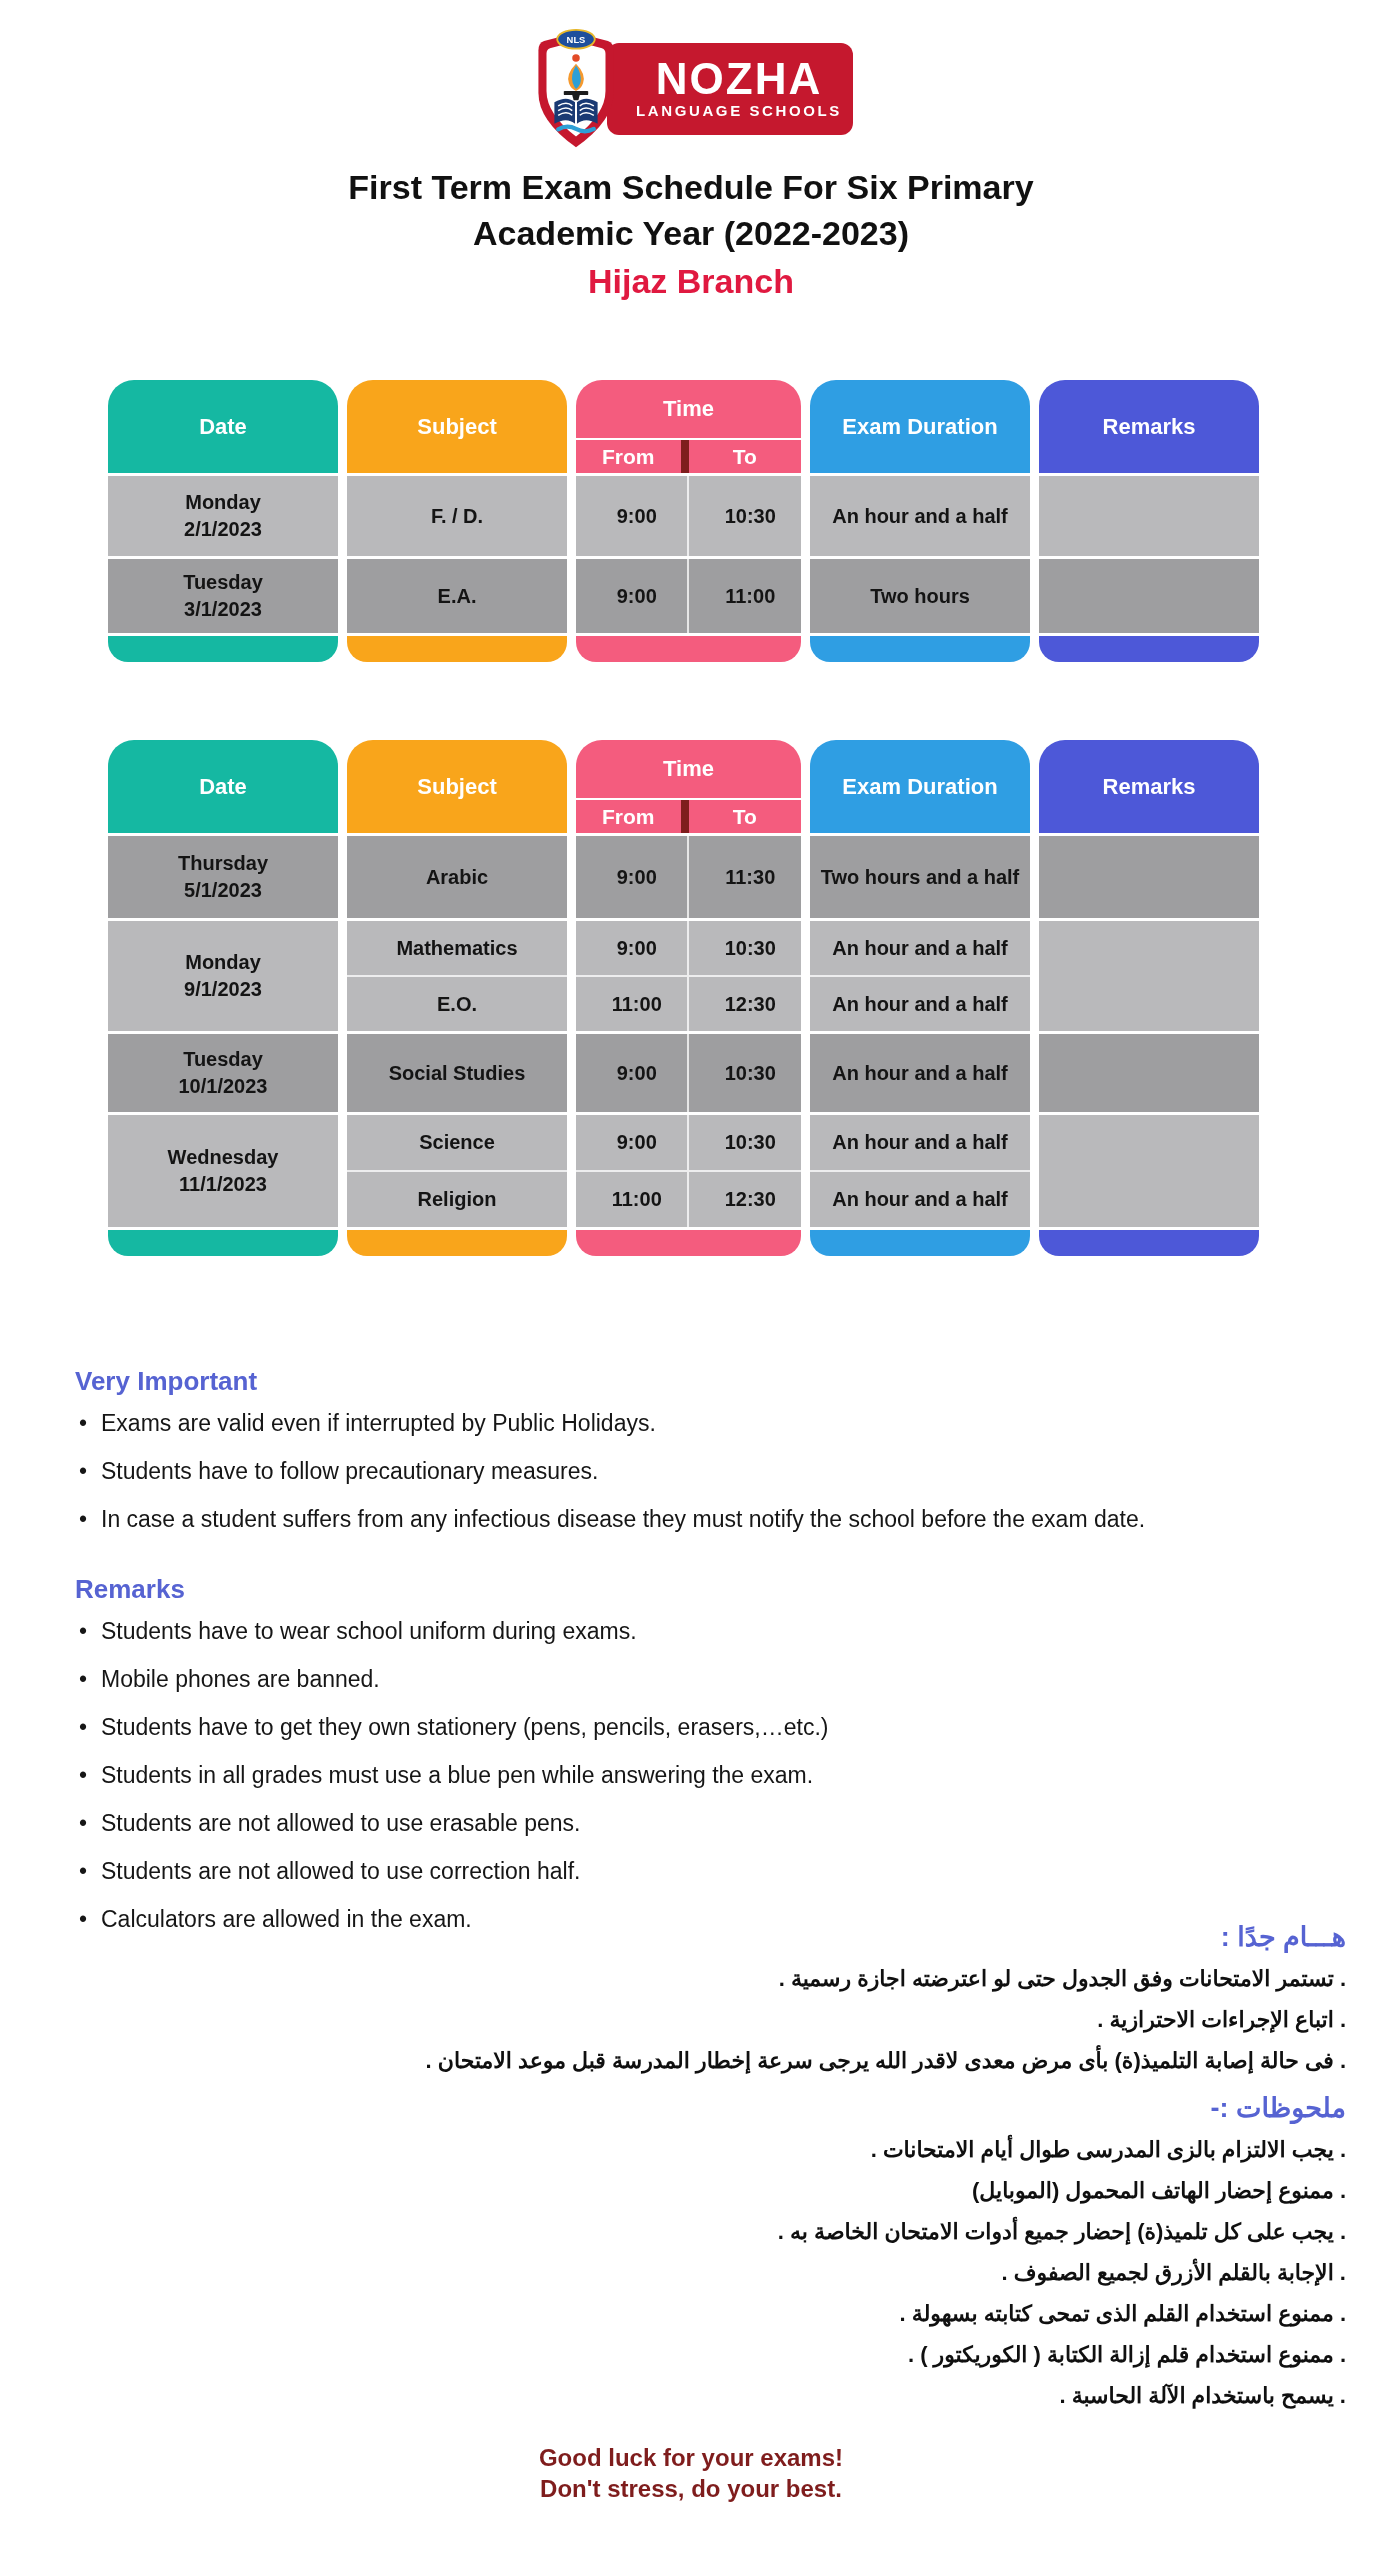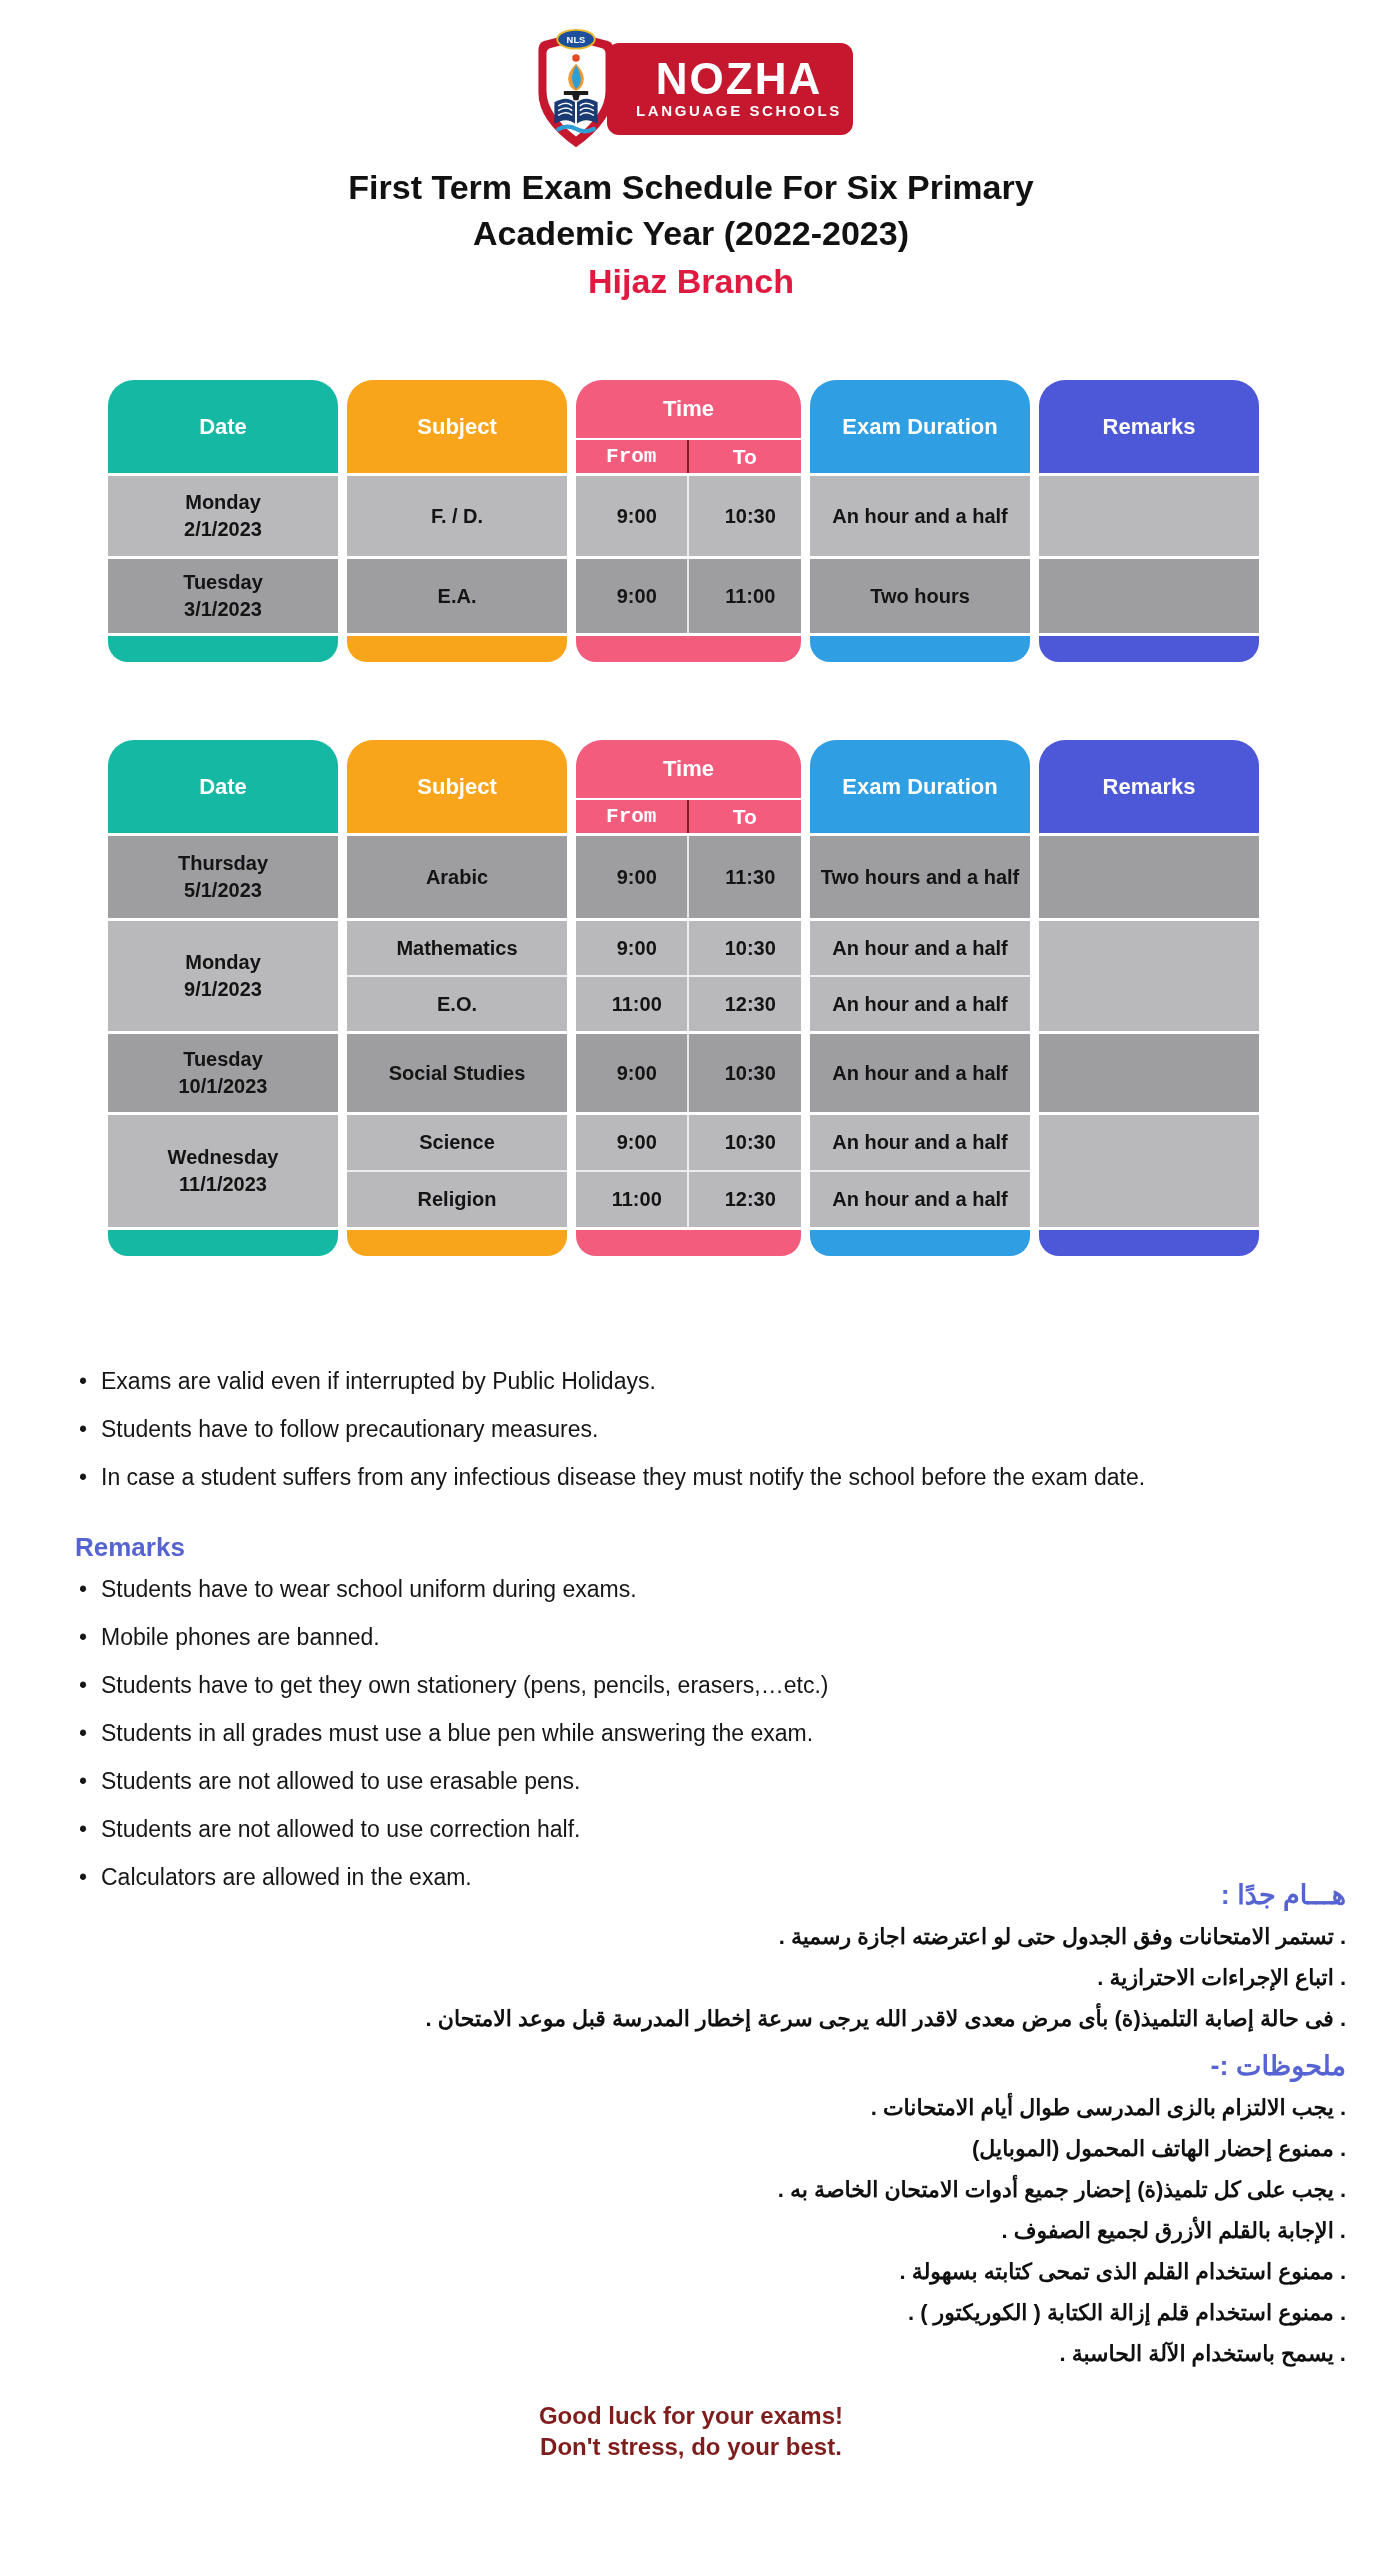--- a/index.html
+++ b/index.html
@@ -27,21 +27,21 @@
   .w-date { width:230px; } .w-subj { width:220px; } .w-time { width:225px;border-radius:26px; }
   .w-dur { width:220px; } .w-rem { width:220px; }
   .head { height:93px; border-radius:26px 26px 0 0; color:#fff; font-weight:bold; font-size:22px;
           display:flex; align-items:center; justify-content:center; text-align:center; }
   .bg-teal { background:#15b8a2; } .bg-orange { background:#f9a51b; } .bg-pink { background:#f45c7e; }
   .bg-blue { background:#2f9ee3; } .bg-indigo { background:#4d58d8; }
   .head-time { flex-direction:column; padding:0; }
   .time-top { height:58px; display:flex; align-items:center; justify-content:center; width:100%; }
   .fromto { height:35px; border-top:2px solid #fff; display:flex; width:100%; font-size:21px; }
   .fromto > div { width:50%; display:flex; align-items:center; justify-content:center; }
-  .fromto > div:first-child { border-right:2px solid #7f1d1d;font-family:Liberation Mono, monospace; }
+  .fromto > div:first-child { border-right:8px solid #7f1d1d; }
   .foot { height:26px; border-radius:0 0 20px 20px; }
 
   .c { display:flex; align-items:center; justify-content:center; text-align:center;
        font-weight:bold; font-size:20px; color:#141414; flex:none; }
   .light { background:#b9b9bb; } .dark { background:#9e9ea0; }
   .rh-80{height:80px} .rh-74{height:74px} .rh-82{height:82px} .rh-110{height:110px} .rh-78{height:78px} .rh-112{height:112px}
   .datecell { flex-direction:column; line-height:27px; }
   .stack { display:flex; flex-direction:column; padding:0; }
   .stack > .sub { flex:1; display:flex; align-items:center; justify-content:center; width:100%; }
   .stack > .sub + .sub { border-top:2px solid rgba(255,255,255,.75); }
@@ -255,20 +255,21 @@
       <div class="head bg-indigo">Remarks</div>
       <div class="c dark rh-82"></div>
       <div class="c light rh-110"></div>
       <div class="c dark rh-78"></div>
       <div class="c light rh-112"></div>
       <div class="foot bg-indigo"></div>
     </div>
   </div>
 
   <div class="section vi">
+    <div class="sec-head">Very Important</div>
     <ul class="blist">
       <li>Exams are valid even if interrupted by Public Holidays.</li>
       <li>Students have to follow precautionary measures.</li>
       <li>In case a student suffers from any infectious disease they must notify the school before the exam date.</li>
     </ul>
   </div>
 
   <div class="section rem">
     <div class="sec-head">Remarks</div>
     <ul class="blist">

